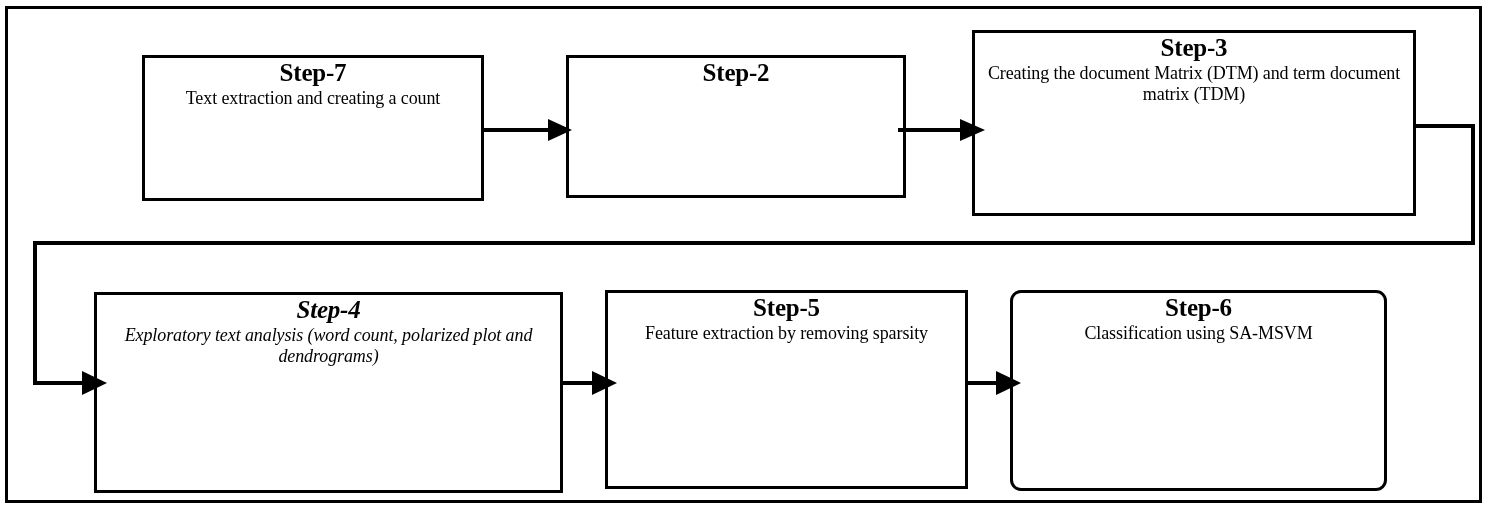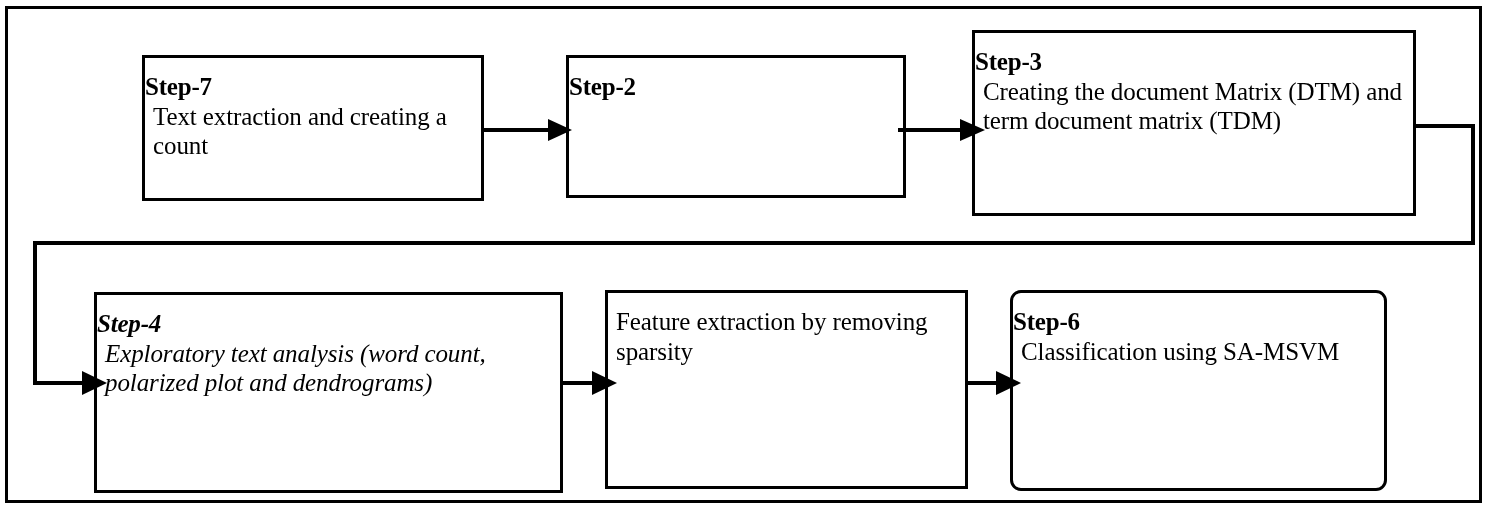--- a/index.html
+++ b/index.html
@@ -26,35 +26,36 @@
     border: 3px solid #000000;
     box-sizing: border-box;
     background: transparent;
   }
   
   .step-box {
     position: absolute;
     border: 3px solid #000000;
     box-sizing: border-box;
     background: #ffffff;
-    padding-top: 14px;
+    text-align: center;
+    padding-top: 0;
     line-height: 1.18;
     color: #000000;
   }
   .step-title {
     display: block;
     font-weight: bold;
     font-size: 25px;
     letter-spacing: -0.2px;
     white-space: nowrap;
   }
   .step-desc {
     display: block;
     font-weight: normal;
-    font-size: 25px;
+    font-size: 18px;
     padding: 0 8px;
     letter-spacing: -0.1px;
   }
   
   #box-step-1 { left: 142px;  top: 55px;  width: 342px; height: 146px; }
   #box-step-2 { left: 566px;  top: 55px;  width: 340px; height: 143px; }
   #box-step-3 { left: 972px;  top: 30px;  width: 444px; height: 186px; }
   #box-step-4 { left: 94px;   top: 292px; width: 469px; height: 201px; font-style: italic; }
   #box-step-5 { left: 605px;  top: 290px; width: 363px; height: 199px; }
   #box-step-6 { left: 1010px; top: 290px; width: 377px; height: 201px; border-radius: 11px; }
@@ -99,20 +100,21 @@
     <span class="step-title">Step-3</span>
     <span class="step-desc">Creating the document Matrix (DTM) and term document matrix (TDM)</span>
   </div>
 
   <div class="step-box" id="box-step-4">
     <span class="step-title">Step-4</span>
     <span class="step-desc">Exploratory text analysis (word count, polarized plot and dendrograms)</span>
   </div>
 
   <div class="step-box" id="box-step-5">
+    <span class="step-title">Step-5</span>
     <span class="step-desc">Feature extraction by removing sparsity</span>
   </div>
 
   <div class="step-box" id="box-step-6">
     <span class="step-title">Step-6</span>
     <span class="step-desc">Classification using SA-MSVM</span>
   </div>
 
   <svg id="connectors" viewBox="0 0 1494 518">
 

